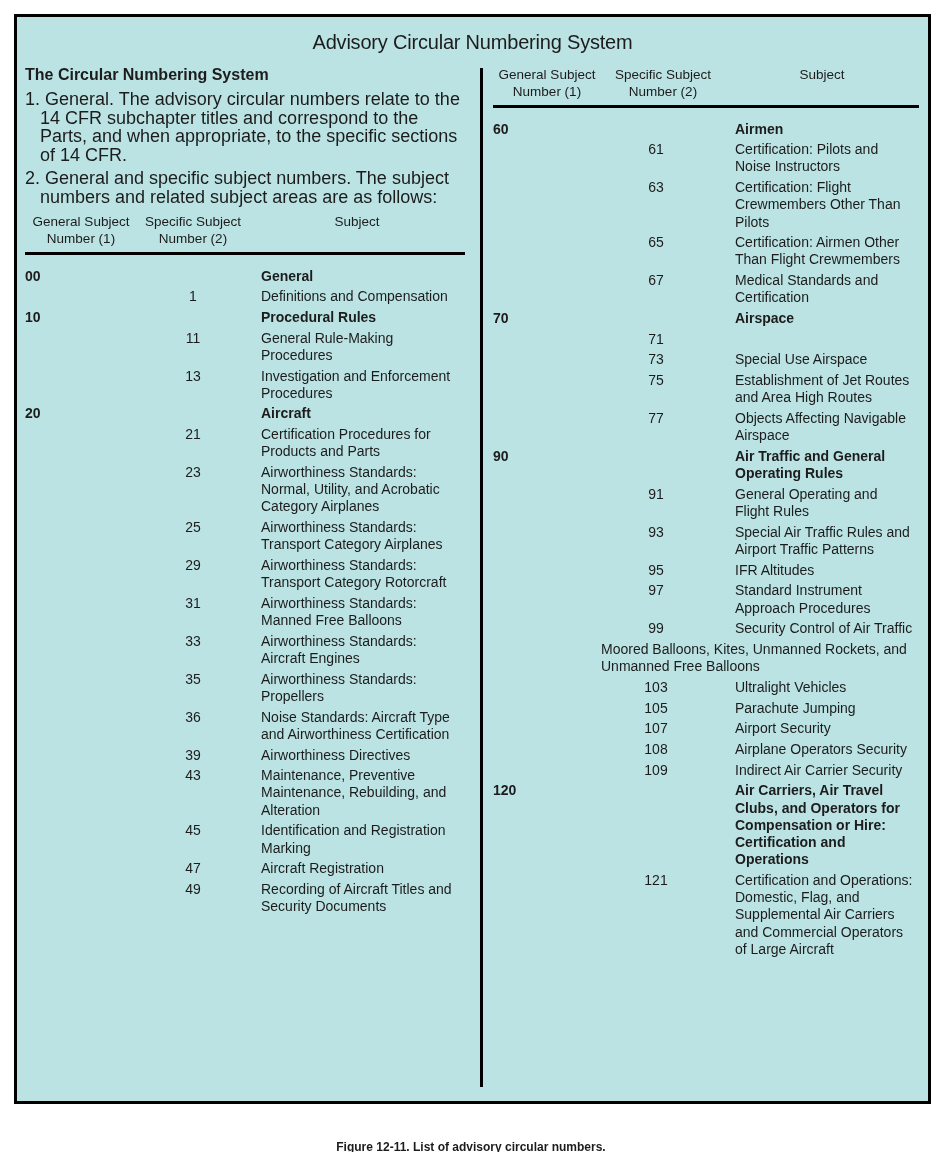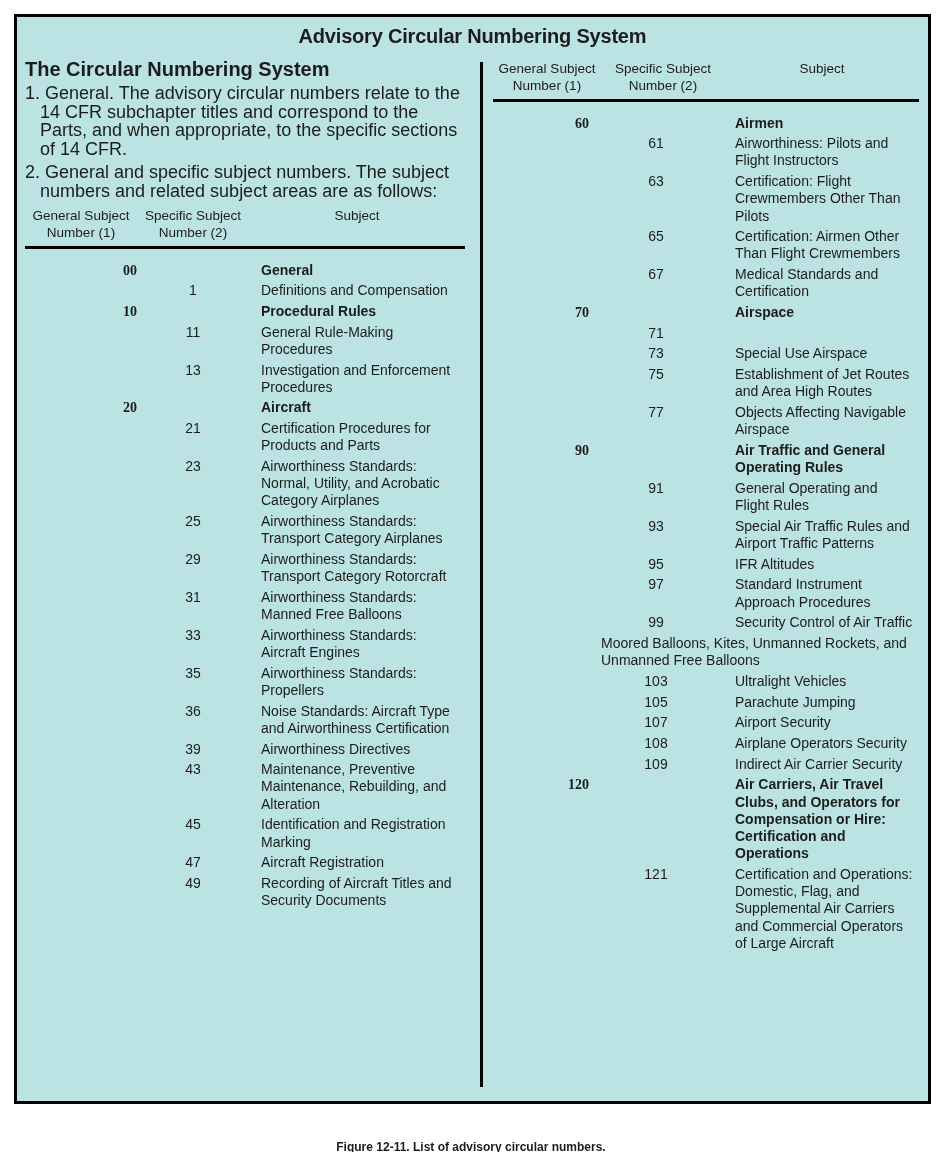--- a/index.html
+++ b/index.html
@@ -22,24 +22,24 @@
     left: 14px; top: 14px;
     width: 917px; height: 1090px;
     background: var(--panel-bg);
     border: 3px solid var(--line);
     display: flex;
     flex-direction: column;
   }
   .fig-title {
     flex: none;
     text-align: center;
-    font-weight: bold;
+    font-weight: normal;
     font-size: 20px;
     letter-spacing: -0.2px;
-    margin-top: 7px;
+    margin-top: 13px;
     line-height: 24px;
   }
   .columns {
     flex: 1;
     display: flex;
     align-items: stretch;
     margin-top: 10px;
     padding: 0 9px 0 8px;
     min-height: 0;
     overflow: hidden;
@@ -48,21 +48,21 @@
   .divider {
     flex: none;
     width: 3px;
     background: var(--line);
     margin: 4px 10px 14px 15px;
   }
   .col-right { flex: 1; min-width: 0; }
 
   .intro-heading {
     font-weight: bold;
-    font-size: 20px;
+    font-size: 16px;
     margin: 2px 0 6px 0;
     line-height: 18px;
   }
   .intro-item {
     font-size: 18px;
     line-height: 18.5px;
     padding-left: 15px;
     text-indent: -15px;
     margin-bottom: 5px;
   }
@@ -88,21 +88,21 @@
   }
 
   .rows { margin-top: 13px; }
   .row {
     display: flex;
     font-size: 14px;
     line-height: 17.2px;
     margin-bottom: 3.5px;
   }
   .cell { flex: none; }
-  .cell.g { text-align: right; font-family: Liberation Serif, serif; }
+  .cell.g { text-align: left; }
   .cell.s { text-align: center; }
   .cell.subj { flex: 1; padding-left: 12px; padding-right: 4px; min-width: 0; }
   .col-left  .cell.g { width: 112px; }
   .col-left  .cell.s { width: 112px; }
   .col-right .cell.g { width: 96px; }
   .col-right .cell.s { width: 134px; }
   .row.bold .cell.g, .row.bold .cell.subj { font-weight: bold; }
 
   .caption {
     position: absolute;
@@ -253,21 +253,21 @@
 
       <div class="rows" id="right-rows">
           <div class="row bold">
     <div class="cell g">60</div>
     <div class="cell s"></div>
     <div class="cell subj">Airmen</div>
   </div>
           <div class="row">
     <div class="cell g"></div>
     <div class="cell s">61</div>
-    <div class="cell subj">Airworthiness: Pilots and Flight Instructors</div>
+    <div class="cell subj">Certification: Pilots and Noise Instructors</div>
   </div>
           <div class="row">
     <div class="cell g"></div>
     <div class="cell s">63</div>
     <div class="cell subj">Certification: Flight Crewmembers Other Than Pilots</div>
   </div>
           <div class="row">
     <div class="cell g"></div>
     <div class="cell s">65</div>
     <div class="cell subj">Certification: Airmen Other Than Flight Crewmembers</div>

